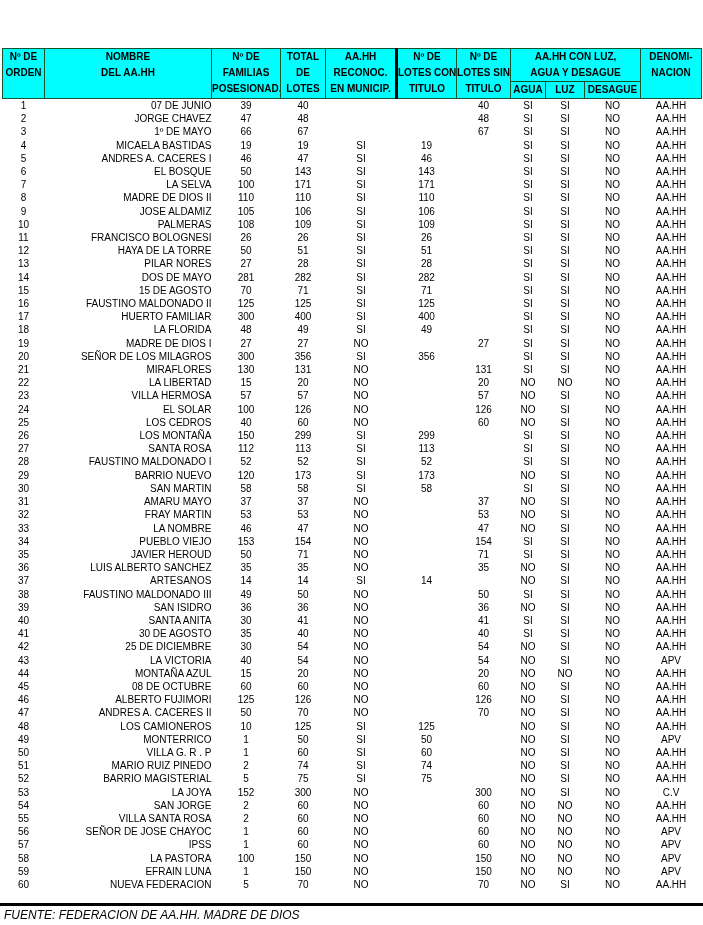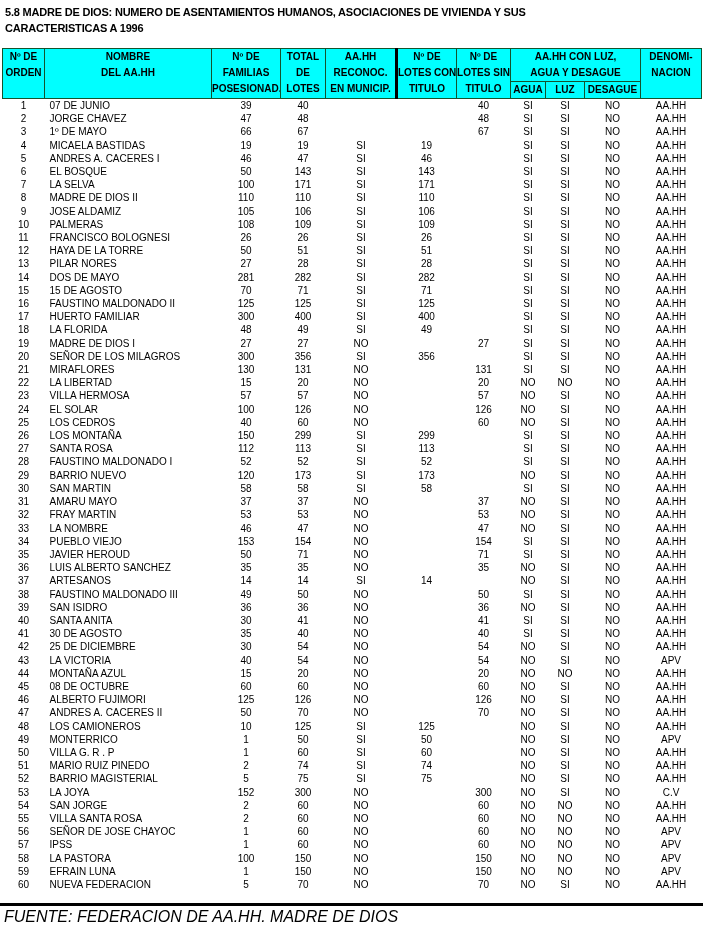--- a/index.html
+++ b/index.html
@@ -50,40 +50,36 @@
   thead tr { height: 16px; }
   th.thick-left { border-left: 3px solid #000000; }
 
   tbody tr { height: 13.2px; }
   tbody td {
     font-size: 10px; line-height: 13.2px;
     padding: 0; text-align: center;
     white-space: nowrap; overflow: hidden;
     border: none;
   }
-  tbody td.name-cell { text-align: left; padding-left: 5px; }
+  tbody td.name-cell { text-align: right; padding-left: 5px; }
 
   .footer-rule {
     position: absolute; left: 0; top: 903px;
     width: 703px; height: 3px; background: #000000;
   }
   .footer-source {
     position: absolute; left: 4px; top: 908px;
-    font-size: 16px; font-style: italic; white-space: nowrap;
+    font-size: 12px; font-style: italic; white-space: nowrap;
   }
 </style>
 </head>
 <body>
 
 <div class="page">
 
-  <div class="title">
-    <div>5.8 MADRE DE DIOS: NUMERO DE ASENTAMIENTOS HUMANOS, ASOCIACIONES DE VIVIENDA Y SUS</div>
-    <div>CARACTERISTICAS A 1996</div>
-  </div>
 
   <table class="aahh">
     <colgroup>
       <col class="c-orden">
         <col class="c-nombre">
         <col class="c-familias">
         <col class="c-total">
       <col class="c-reconoc">
         <col class="c-con">
         <col class="c-sin">

